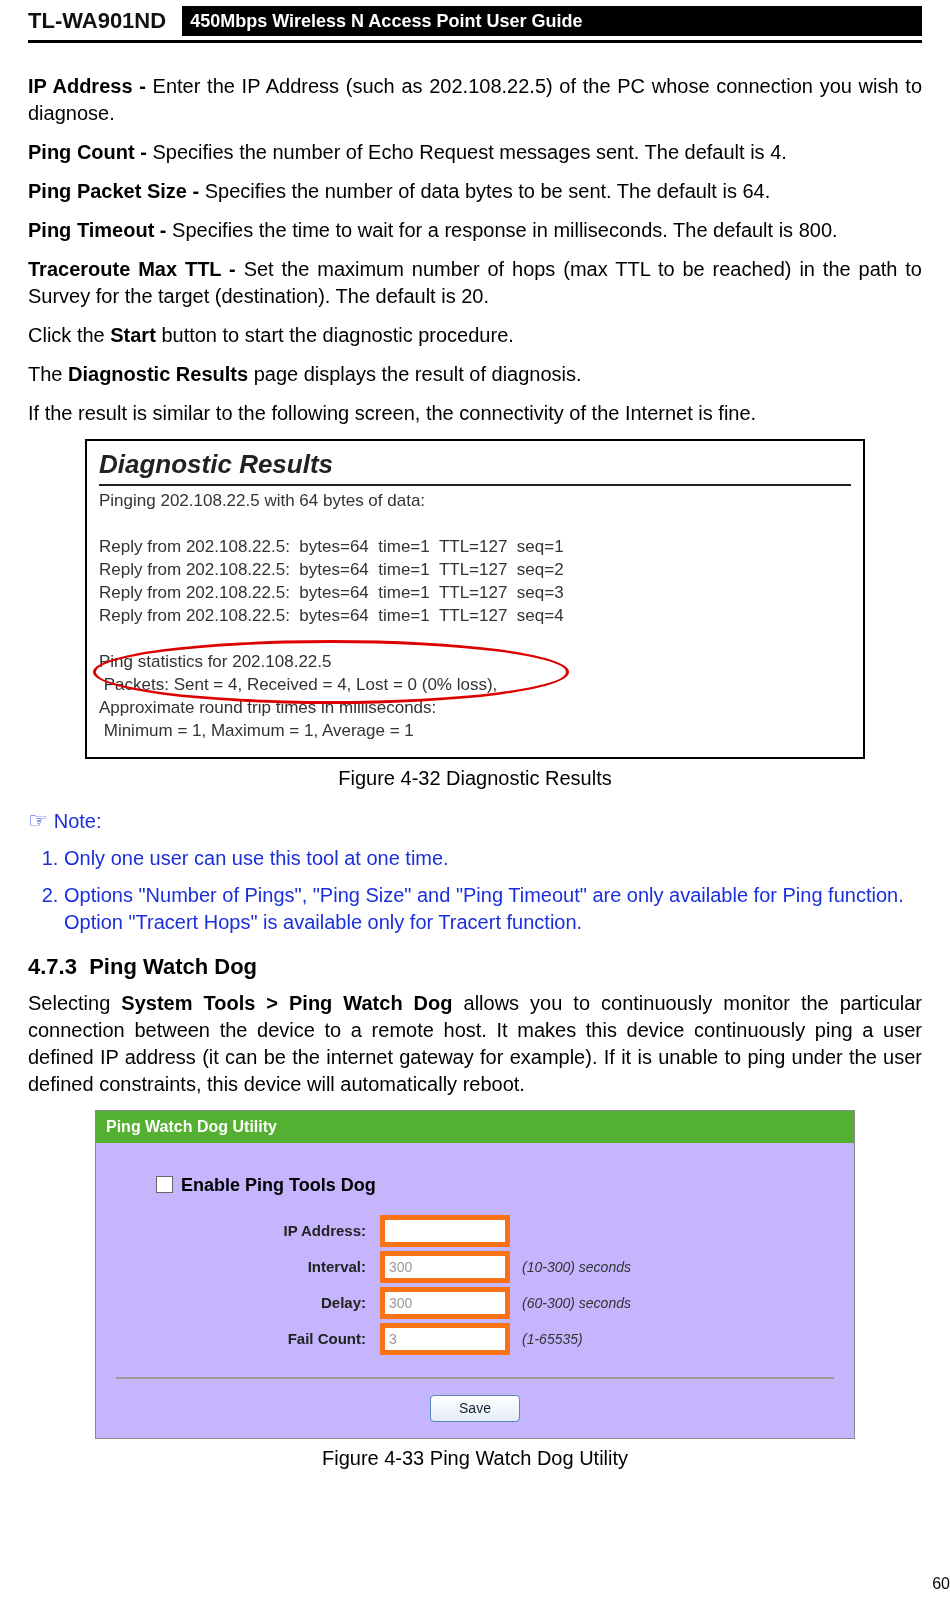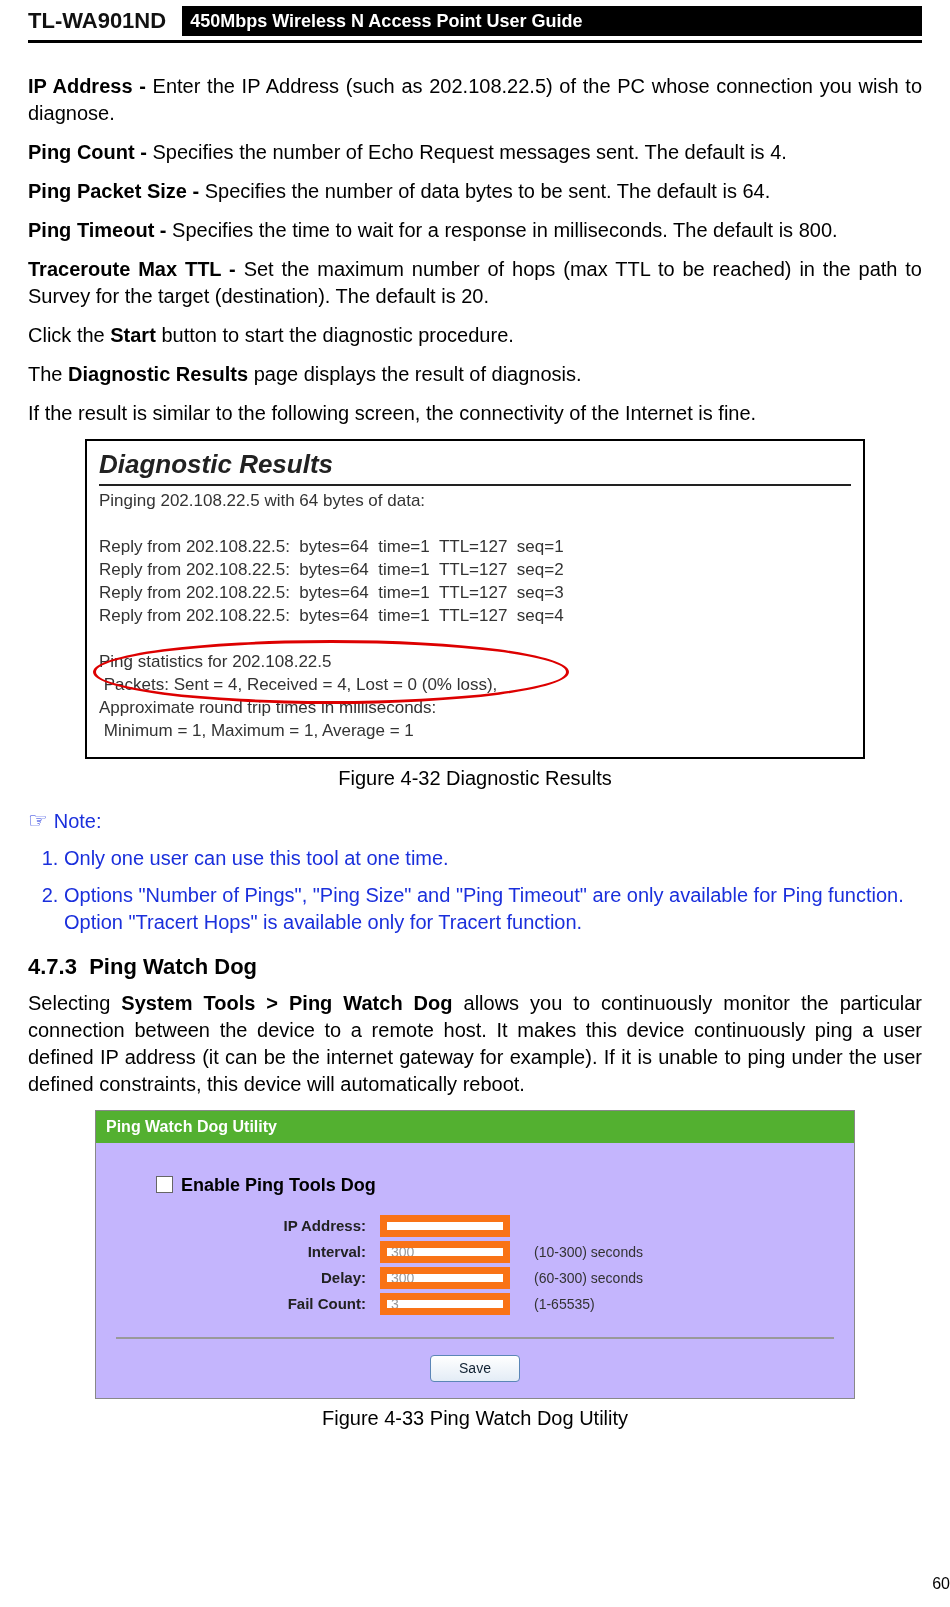--- a/index.html
+++ b/index.html
@@ -154,29 +154,29 @@
   }
   .pwd-label {
     width: 250px;
     text-align: right;
     font-weight: bold;
     color: #222;
     padding-right: 14px;
   }
   .pwd-input {
     width: 130px;
-    height: 22px;
-    border: 7px solid #f97316;
+    height: 32px;
+    border: 5px solid #f97316;
     background: #fff;
     font-size: 14px;
     color: #999;
     padding: 0 4px;
     box-sizing: border-box;
   }
-  .pwd-hint { color: #333; margin-left: 24px; font-size: 14px; }
+  .pwd-hint { color: #333; margin-left: 12px; font-size: 14px; font-style: italic; }
   .pwd-rule {
     border: none;
     border-top: 2px solid #999;
     margin: 22px 0 14px 0;
   }
   .pwd-save-row { text-align: center; }
   .pwd-save {
     display: inline-block;
     border: 1px solid #5b86b7;
     border-radius: 4px;

